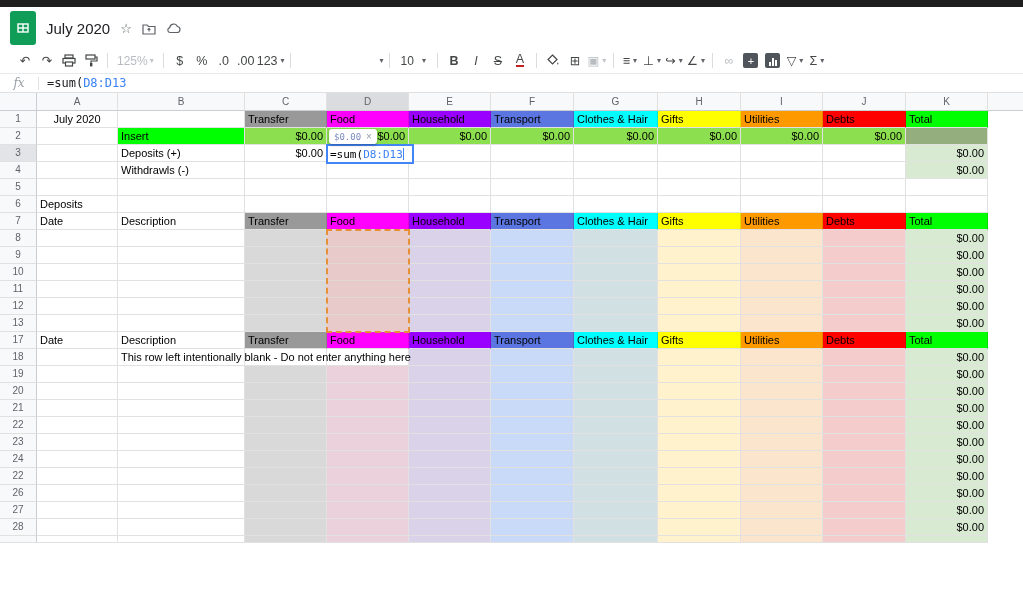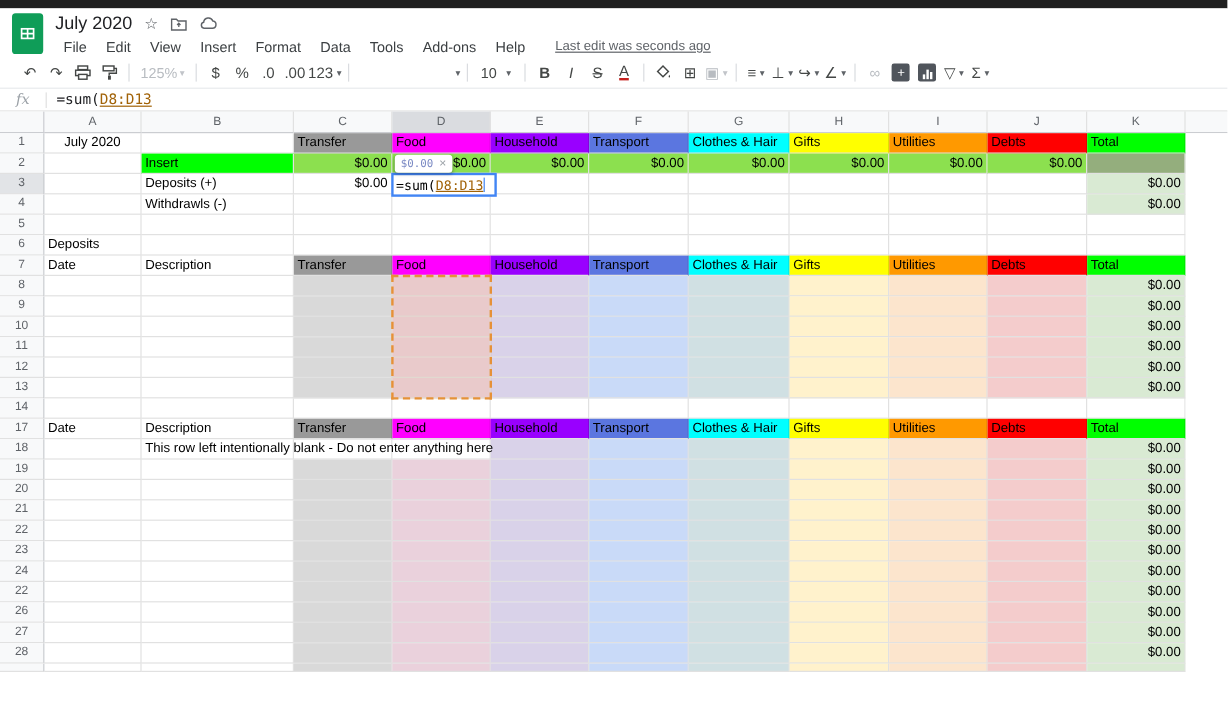--- a/index.html
+++ b/index.html
@@ -40,21 +40,21 @@
   .chart-sq { width:15px; height:15px; background:#50555c; border-radius:2px;
     display:flex; align-items:flex-end; justify-content:center; gap:1px; padding:2px; }
   .chart-sq i { display:block; width:2px; background:#fff; }
 
   
   .fxbar { height:19px; display:flex; align-items:center; border-bottom:1px solid #e0e0e0; }
   .fx { width:38px; text-align:center; font-family:"DejaVu Serif", serif; font-style:italic;
     color:#9aa0a6; font-size:12px; }
   .fx-sep { width:1px; height:13px; background:#e0e0e0; margin-right:8px; }
   .formula-text { font-family:"DejaVu Sans Mono", monospace; font-size:12px; color:#202124; }
-  .rng { color:#a16207; text-decoration:underline; }
+  .rng { color:#3b82f6; }
 
   
   .grid { position:relative; width:1023px; }
   .colhdrs { display:flex; height:18px; background:#f8f9fa; }
   .corner { width:37px; border-right:1px solid #cbcdd1; border-bottom:1px solid #cbcdd1;
     background:#f8f9fa; }
   .colhdr { border-right:1px solid #e1e1e1; border-bottom:1px solid #cbcdd1;
     font-size:10px; color:#5f6368; text-align:center; line-height:17px; }
   .colhdr.active { background:#dadce0; }
   .hdr-fill { flex:1; border-bottom:1px solid #cbcdd1; }
@@ -110,32 +110,20 @@
             <path d="M1 2h4l1.5 1.5H13V11H1z" fill="none" stroke="#5f6368" stroke-width="1.2"></path>
             <path d="M7 8.5V5.5 M5.6 6.8 L7 5.4 8.4 6.8" fill="none" stroke="#5f6368" stroke-width="1.1"></path>
           </svg>
       </span>
       <span class="title-ic">
         <svg width="15" height="11" viewBox="0 0 15 11">
             <path d="M4 9.5h7a3 3 0 0 0 .4-5.97A4 4 0 0 0 3.7 4.6 2.5 2.5 0 0 0 4 9.5z" fill="none" stroke="#5f6368" stroke-width="1.2"></path>
           </svg>
       </span>
     </div>
-    <div class="menu-row">
-        <span class="menu-item">File</span>
-        <span class="menu-item">Edit</span>
-        <span class="menu-item">View</span>
-        <span class="menu-item">Insert</span>
-        <span class="menu-item">Format</span>
-        <span class="menu-item">Data</span>
-        <span class="menu-item">Tools</span>
-        <span class="menu-item">Add-ons</span>
-        <span class="menu-item">Help</span>
-        <span class="last-edit">Last edit was seconds ago</span>
-      </div>
   </div>
 </div>
 
 <div class="toolbar">
   <span class="tb">↶</span>
   <span class="tb">↷</span>
   <span class="tb">
     <svg width="14" height="13" viewBox="0 0 14 13">
         <rect x="3" y="1" width="8" height="3" fill="none" stroke="#444746" stroke-width="1.2"></rect>
         <rect x="1" y="4.5" width="12" height="4.5" fill="none" stroke="#444746" stroke-width="1.2"></rect>
@@ -442,35 +430,20 @@
         <div class="cell" style="width: 82px; background: rgb(217, 210, 233);"></div>
         <div class="cell" style="width: 83px; background: rgb(201, 218, 248);"></div>
         <div class="cell" style="width: 84px; background: rgb(208, 224, 227);"></div>
         <div class="cell" style="width: 83px; background: rgb(255, 242, 204);"></div>
         <div class="cell" style="width: 82px; background: rgb(252, 229, 205);"></div>
         <div class="cell" style="width: 83px; background: rgb(244, 204, 204);"></div>
         <div class="cell al-r" style="width: 82px; background: rgb(217, 234, 211);">$0.00</div>
         <div class="filler"></div>
       </div>
       <div class="grow">
-        <div class="rowhdr">14</div>
-        <div class="cell" style="width: 81px;"></div>
-        <div class="cell" style="width: 127px;"></div>
-        <div class="cell" style="width: 82px;"></div>
-        <div class="cell" style="width: 82px;"></div>
-        <div class="cell" style="width: 82px;"></div>
-        <div class="cell" style="width: 83px;"></div>
-        <div class="cell" style="width: 84px;"></div>
-        <div class="cell" style="width: 83px;"></div>
-        <div class="cell" style="width: 82px;"></div>
-        <div class="cell" style="width: 83px;"></div>
-        <div class="cell" style="width: 82px;"></div>
-        <div class="filler"></div>
-      </div>
-      <div class="grow">
         <div class="rowhdr">17</div>
         <div class="cell" style="width: 81px;">Date</div>
         <div class="cell" style="width: 127px;">Description</div>
         <div class="cell catcell" style="width: 82px; background: rgb(153, 153, 153);">Transfer</div>
         <div class="cell catcell" style="width: 82px; background: rgb(255, 0, 255);">Food</div>
         <div class="cell catcell" style="width: 82px; background: rgb(153, 0, 255);">Household</div>
         <div class="cell catcell" style="width: 83px; background: rgb(91, 118, 224);">Transport</div>
         <div class="cell catcell" style="width: 84px; background: rgb(0, 255, 255);">Clothes &amp; Hair</div>
         <div class="cell catcell" style="width: 83px; background: rgb(255, 255, 0);">Gifts</div>
         <div class="cell catcell" style="width: 82px; background: rgb(255, 153, 0);">Utilities</div>

